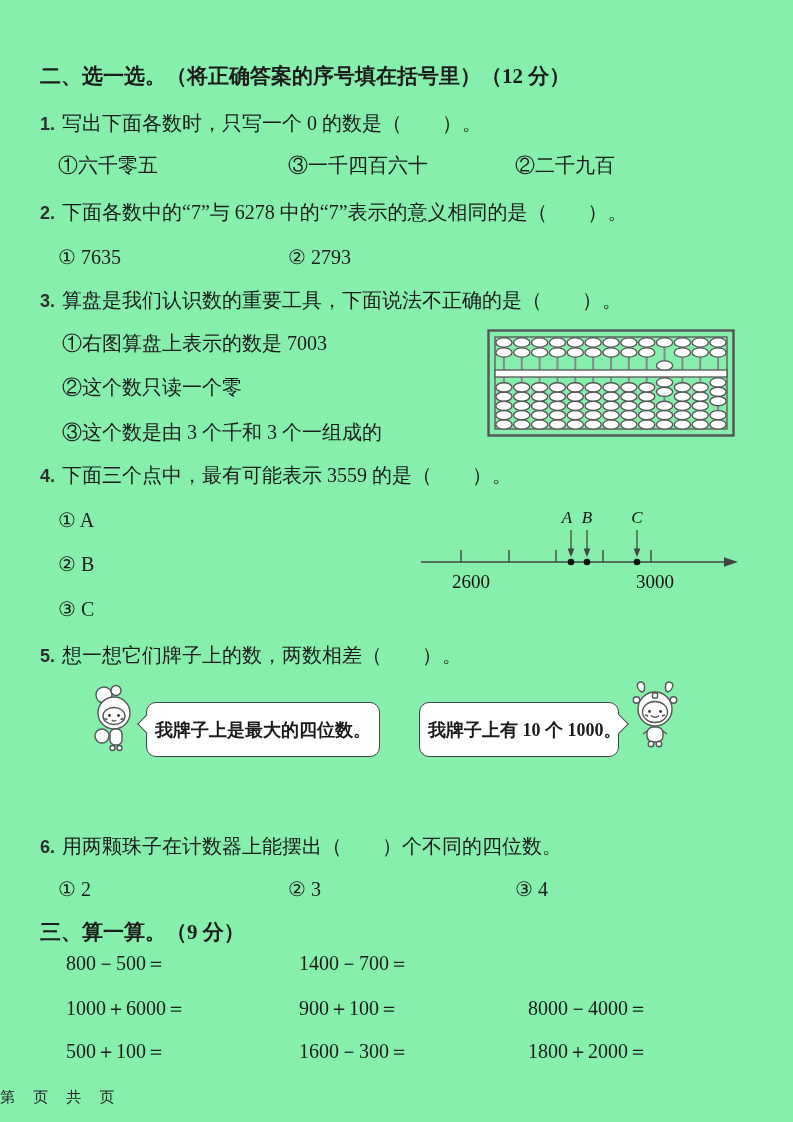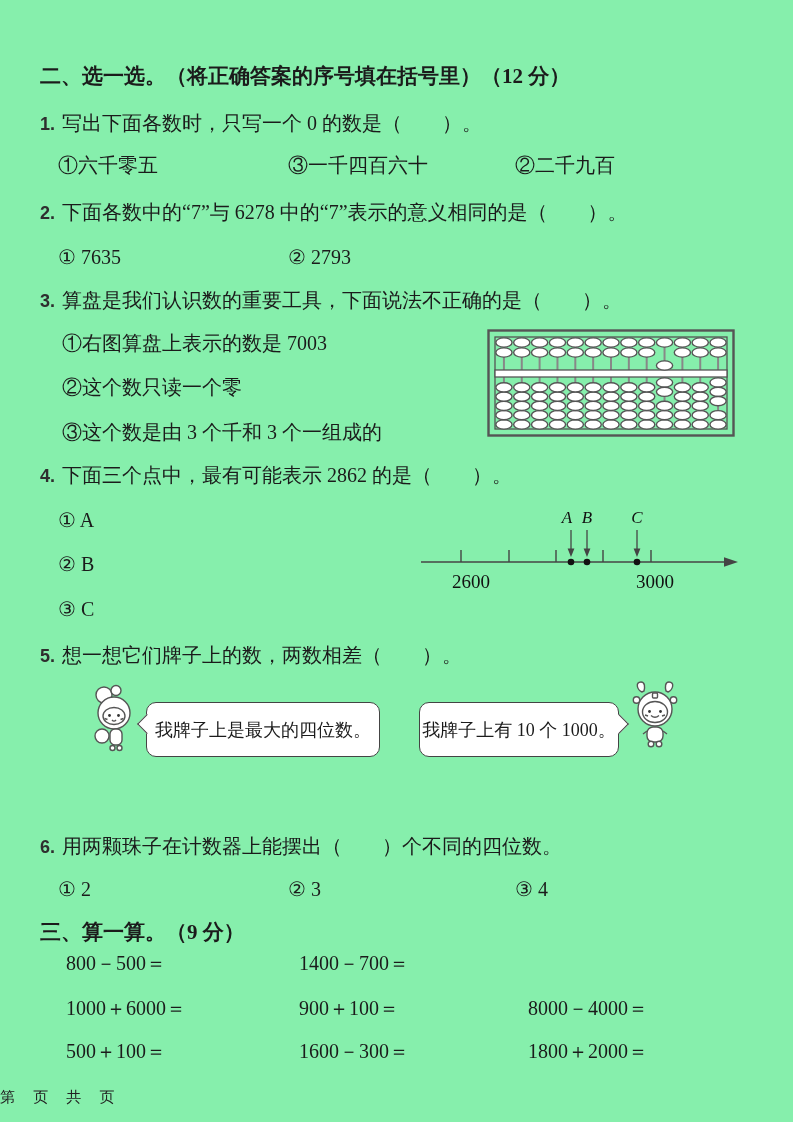--- a/index.html
+++ b/index.html
@@ -9,22 +9,22 @@
   .q{position:absolute;left:40px;font-size:20px;white-space:nowrap;}
   .qnum{font-family:"Liberation Sans",sans-serif;font-weight:700;font-size:18px;
         margin-right:7px;color:#2e2e2e;}
   .opts{position:absolute;left:58px;width:720px;display:grid;
         grid-template-columns:230px 227px auto;font-size:20px;white-space:nowrap;}
   .q3opt{position:absolute;left:62px;font-size:20px;white-space:nowrap;}
   .calc{position:absolute;left:66px;width:715px;display:grid;
         grid-template-columns:233px 229px auto;font-size:20px;white-space:nowrap;}
   .figure{position:absolute;}
   .bubble{position:absolute;height:55px;border:1.6px solid #444;border-radius:10px;
-          background:#fff;font-size:18px;display:flex;align-items:center;justify-content:center;
-          white-space:nowrap;box-sizing:border-box;padding:16px 8px;}
+          background:#fff;font-size:18px;display:flex;align-items:center;
+          white-space:nowrap;box-sizing:border-box;padding:16px 8px;font-weight:bold;}
   .tail-left::before{content:"";position:absolute;left:-7.5px;top:14px;width:13px;height:13px;
           background:#fff;border-left:1.6px solid #444;border-bottom:1.6px solid #444;
           transform:rotate(45deg);}
   .tail-right::before{content:"";position:absolute;right:-7.5px;top:14px;width:13px;height:13px;
           background:#fff;border-right:1.6px solid #444;border-top:1.6px solid #444;
           transform:rotate(45deg);}
   .footer{position:absolute;top:1088px;left:0;width:100%;text-align:left;font-size:15px;
           font-family:"Liberation Sans",sans-serif;letter-spacing:7px;color:#222;}
   .nl-label{font-style:italic;font-size:17px;font-family:"Liberation Serif",serif;
           text-anchor:middle;fill:#111;}
@@ -168,21 +168,21 @@
       <ellipse cx="231.07692307692307" cy="13.5" rx="8.1" ry="4.6" fill="#fff" stroke="#555" stroke-width="1.4"></ellipse>
       <ellipse cx="231.07692307692307" cy="23.5" rx="8.1" ry="4.6" fill="#fff" stroke="#555" stroke-width="1.4"></ellipse>
       <ellipse cx="231.07692307692307" cy="53.5" rx="8.1" ry="4.6" fill="#fff" stroke="#555" stroke-width="1.4"></ellipse>
       <ellipse cx="231.07692307692307" cy="62.8" rx="8.1" ry="4.6" fill="#fff" stroke="#555" stroke-width="1.4"></ellipse>
       <ellipse cx="231.07692307692307" cy="72.1" rx="8.1" ry="4.6" fill="#fff" stroke="#555" stroke-width="1.4"></ellipse>
       <ellipse cx="231.07692307692307" cy="95.5" rx="8.1" ry="4.6" fill="#fff" stroke="#555" stroke-width="1.4"></ellipse>
       <ellipse cx="231.07692307692307" cy="86.2" rx="8.1" ry="4.6" fill="#fff" stroke="#555" stroke-width="1.4"></ellipse>
     </svg>
 
   <div class="q" style="top:462px">
-    <span class="qnum">4.</span><span>下面三个点中，最有可能表示 2862 的是（　　）。</span>
+    <span class="qnum">4.</span><span>下面三个点中，最有可能表示 3559 的是（　　）。</span>
   </div>
   <div class="q3opt" style="left:58px;top:508px">① A</div>
   <div class="q3opt" style="left:58px;top:552px">② B</div>
   <div class="q3opt" style="left:58px;top:597px">③ C</div>
 
   <svg class="figure" style="left:418px;top:500px" width="335" height="105" viewBox="0 0 335 105">
     <line x1="3" y1="62" x2="307" y2="62" stroke="#444" stroke-width="1.6"></line>
     <polygon points="320,62 306,57.2 306,66.8" fill="#444"></polygon>
     <line x1="43" y1="50" x2="43" y2="62" stroke="#444" stroke-width="1.4"></line>
     <line x1="91" y1="50" x2="91" y2="62" stroke="#444" stroke-width="1.4"></line>

